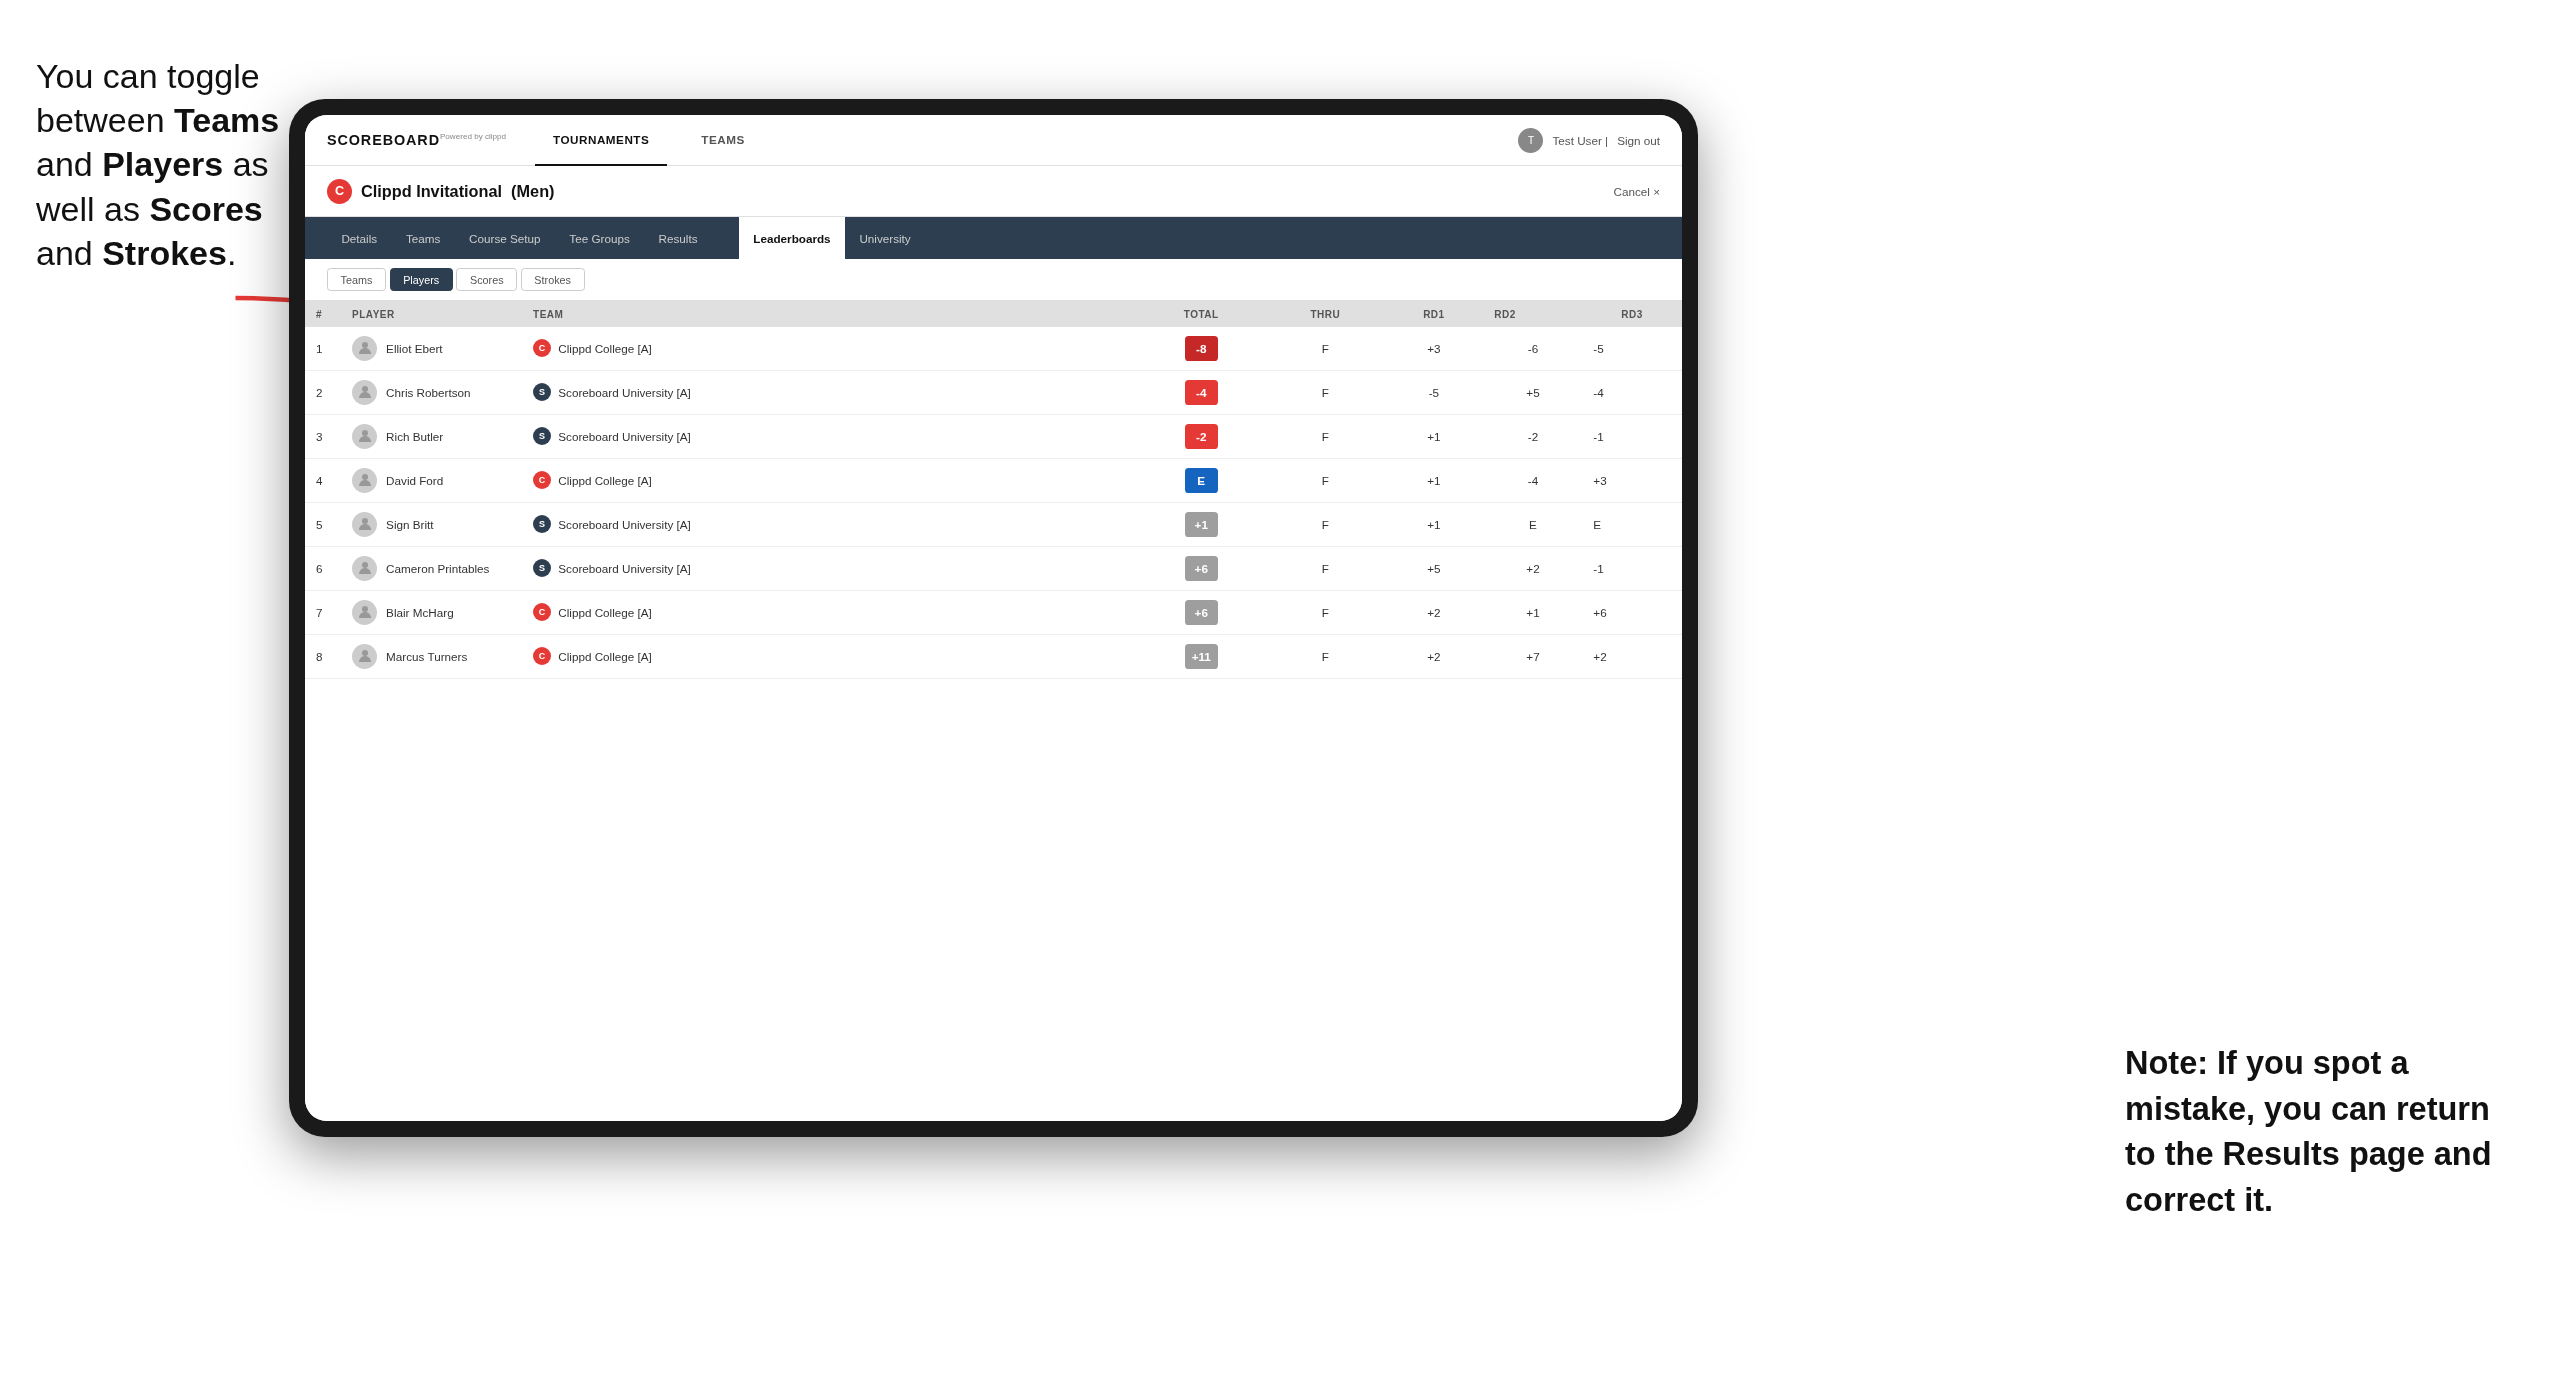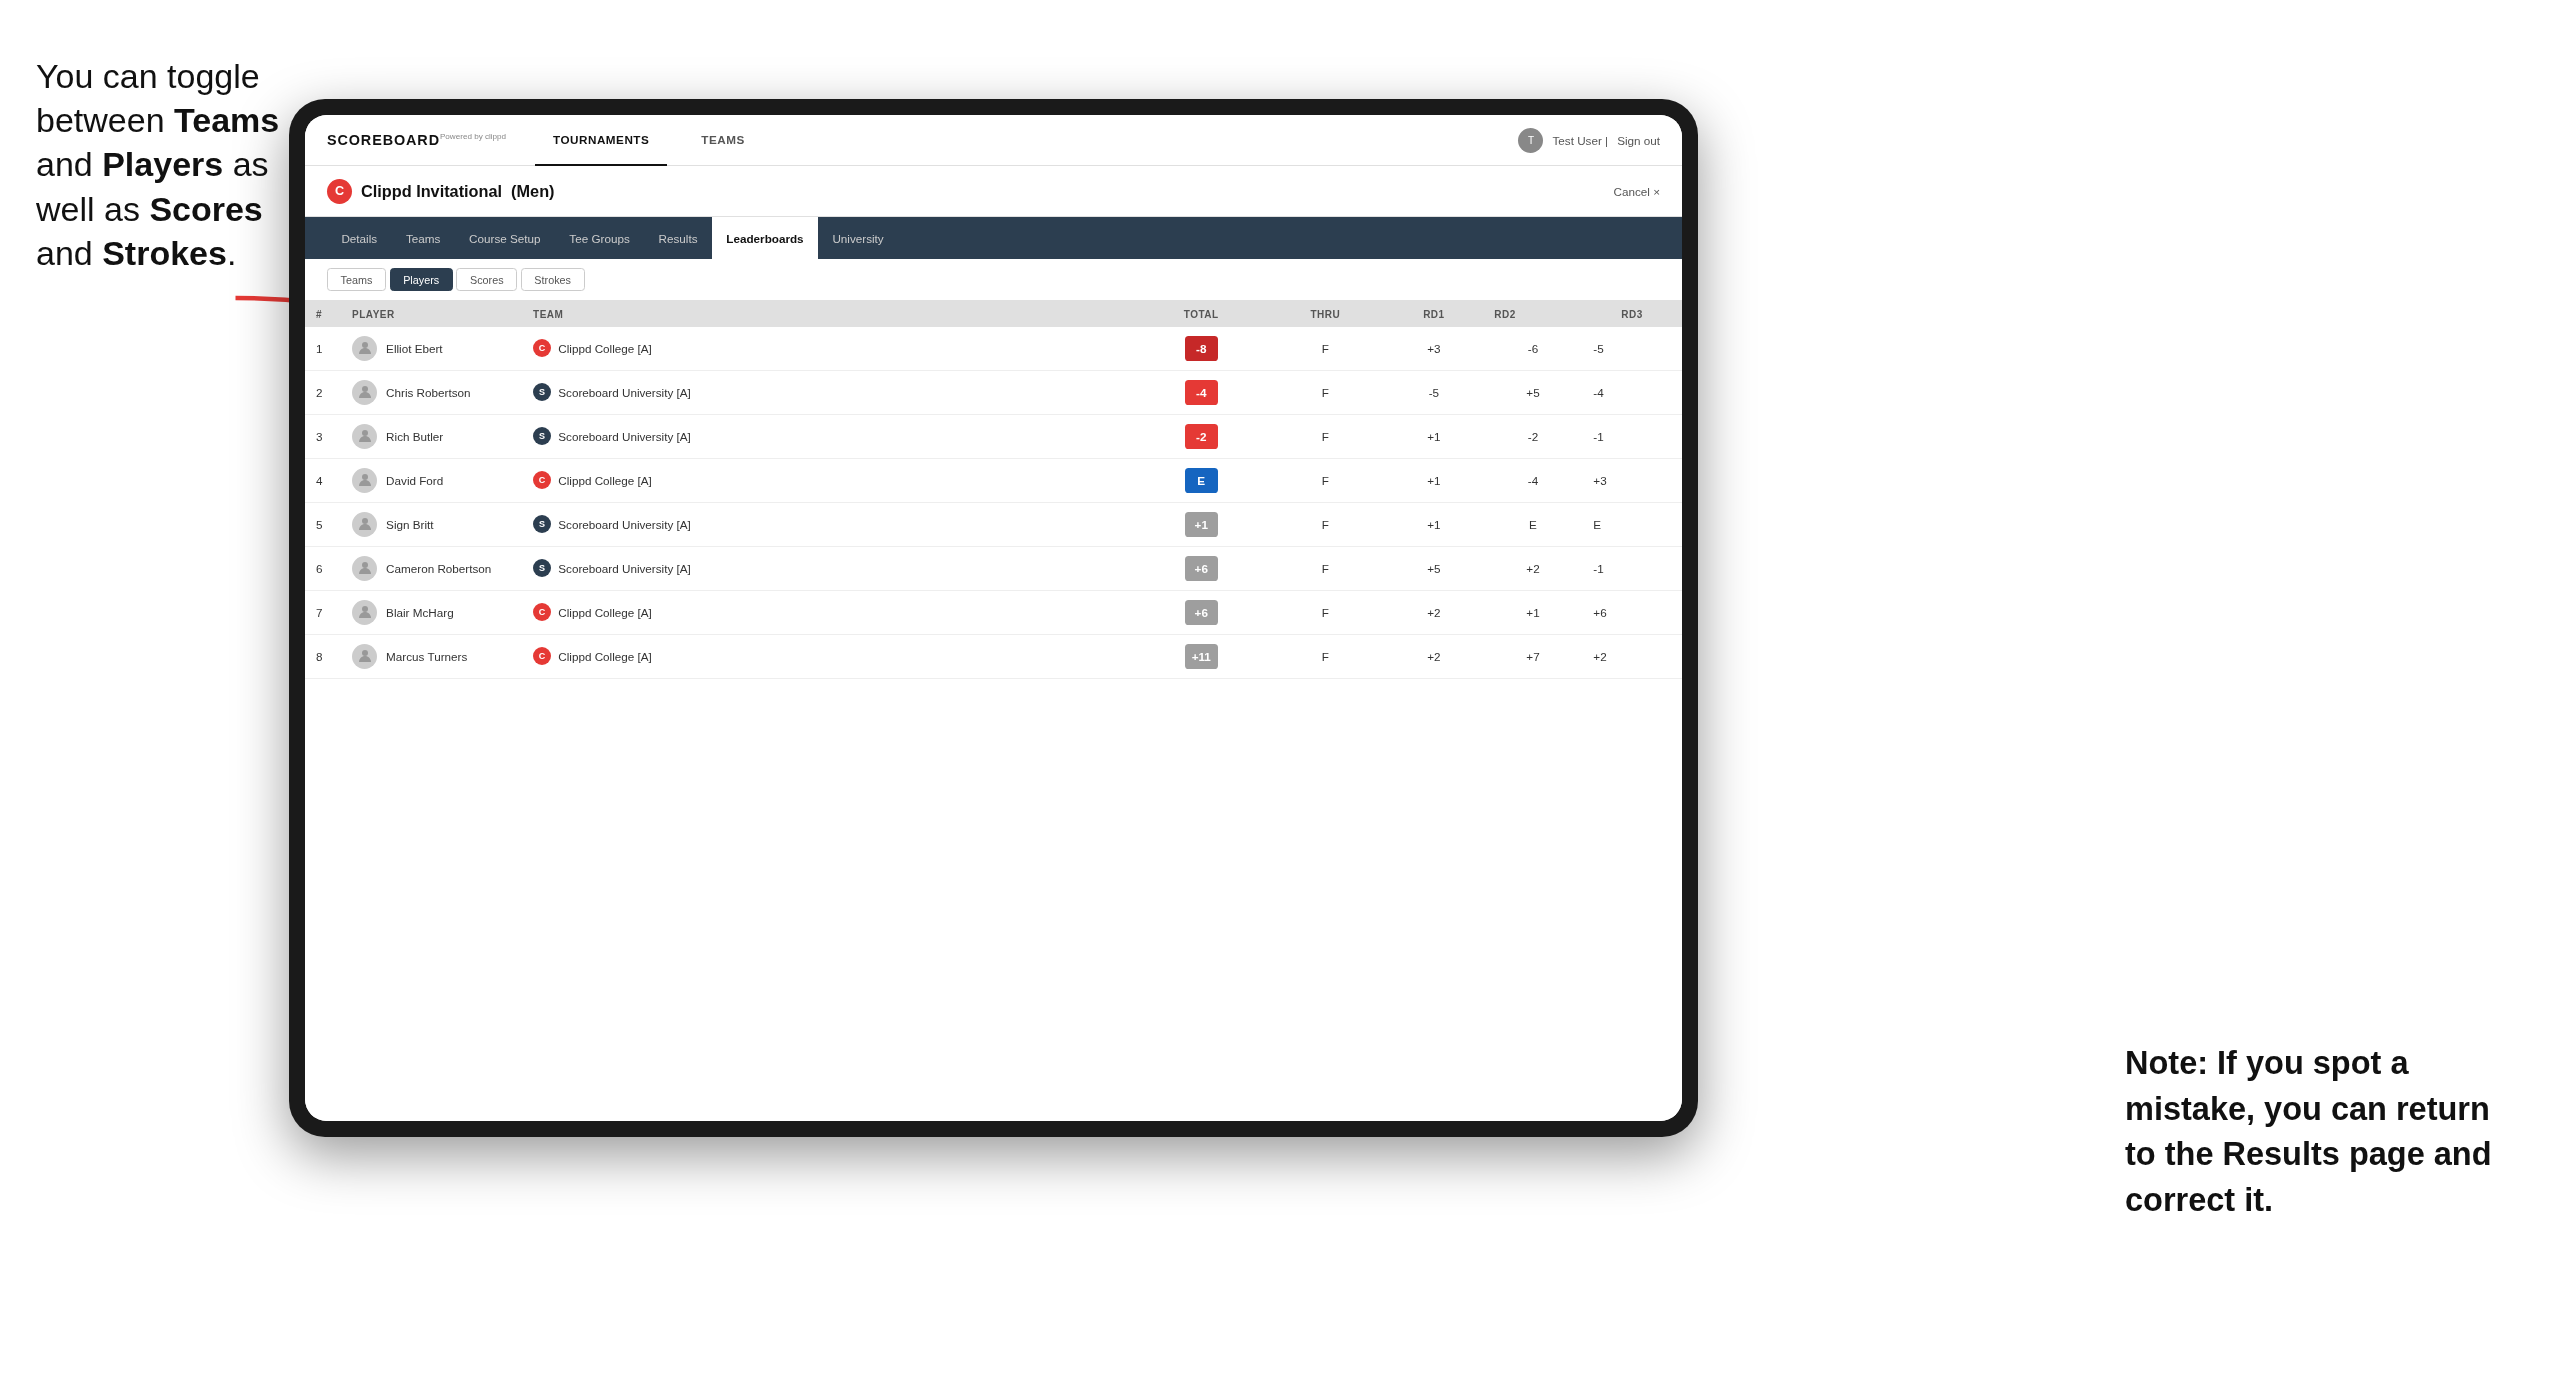--- a/index.html
+++ b/index.html
@@ -179,20 +179,21 @@
       display: flex;
       align-items: center;
       font-size: 11.7px;
       color: #ccc;
       cursor: pointer;
     }
     .sub-nav-tab.active {
       background: #ffffff;
       color: #111;
       font-weight: 600;
+      margin-left: 27px;
     }
 
     
     .toggle-bar {
       background: #ffffff;
       padding: 9px 21.7px;
       display: flex;
       gap: 3.6px;
       border-bottom: 0.9px solid #e0e0e0;
       flex-shrink: 0;
@@ -550,21 +551,21 @@
             <tr>
     <td>6</td>
     <td>
       <div class="player-cell">
         <div class="player-avatar">
                     <svg viewBox="0 0 24 24" fill="#999" xmlns="http://www.w3.org/2000/svg">
     <circle cx="12" cy="8" r="4"></circle>
     <path d="M4 20c0-4.4 3.6-8 8-8s8 3.6 8 8"></path>
   </svg>
                   </div>
-        <span>Cameron Robertson</span>
+        <span>Cameron Printables</span>
       </div>
     </td>
     <td>
       <div class="team-cell">
         <div class="team-icon dark">S</div>
         <span>Scoreboard University [A]</span>
       </div>
     </td>
     <td></td>
     <td>

